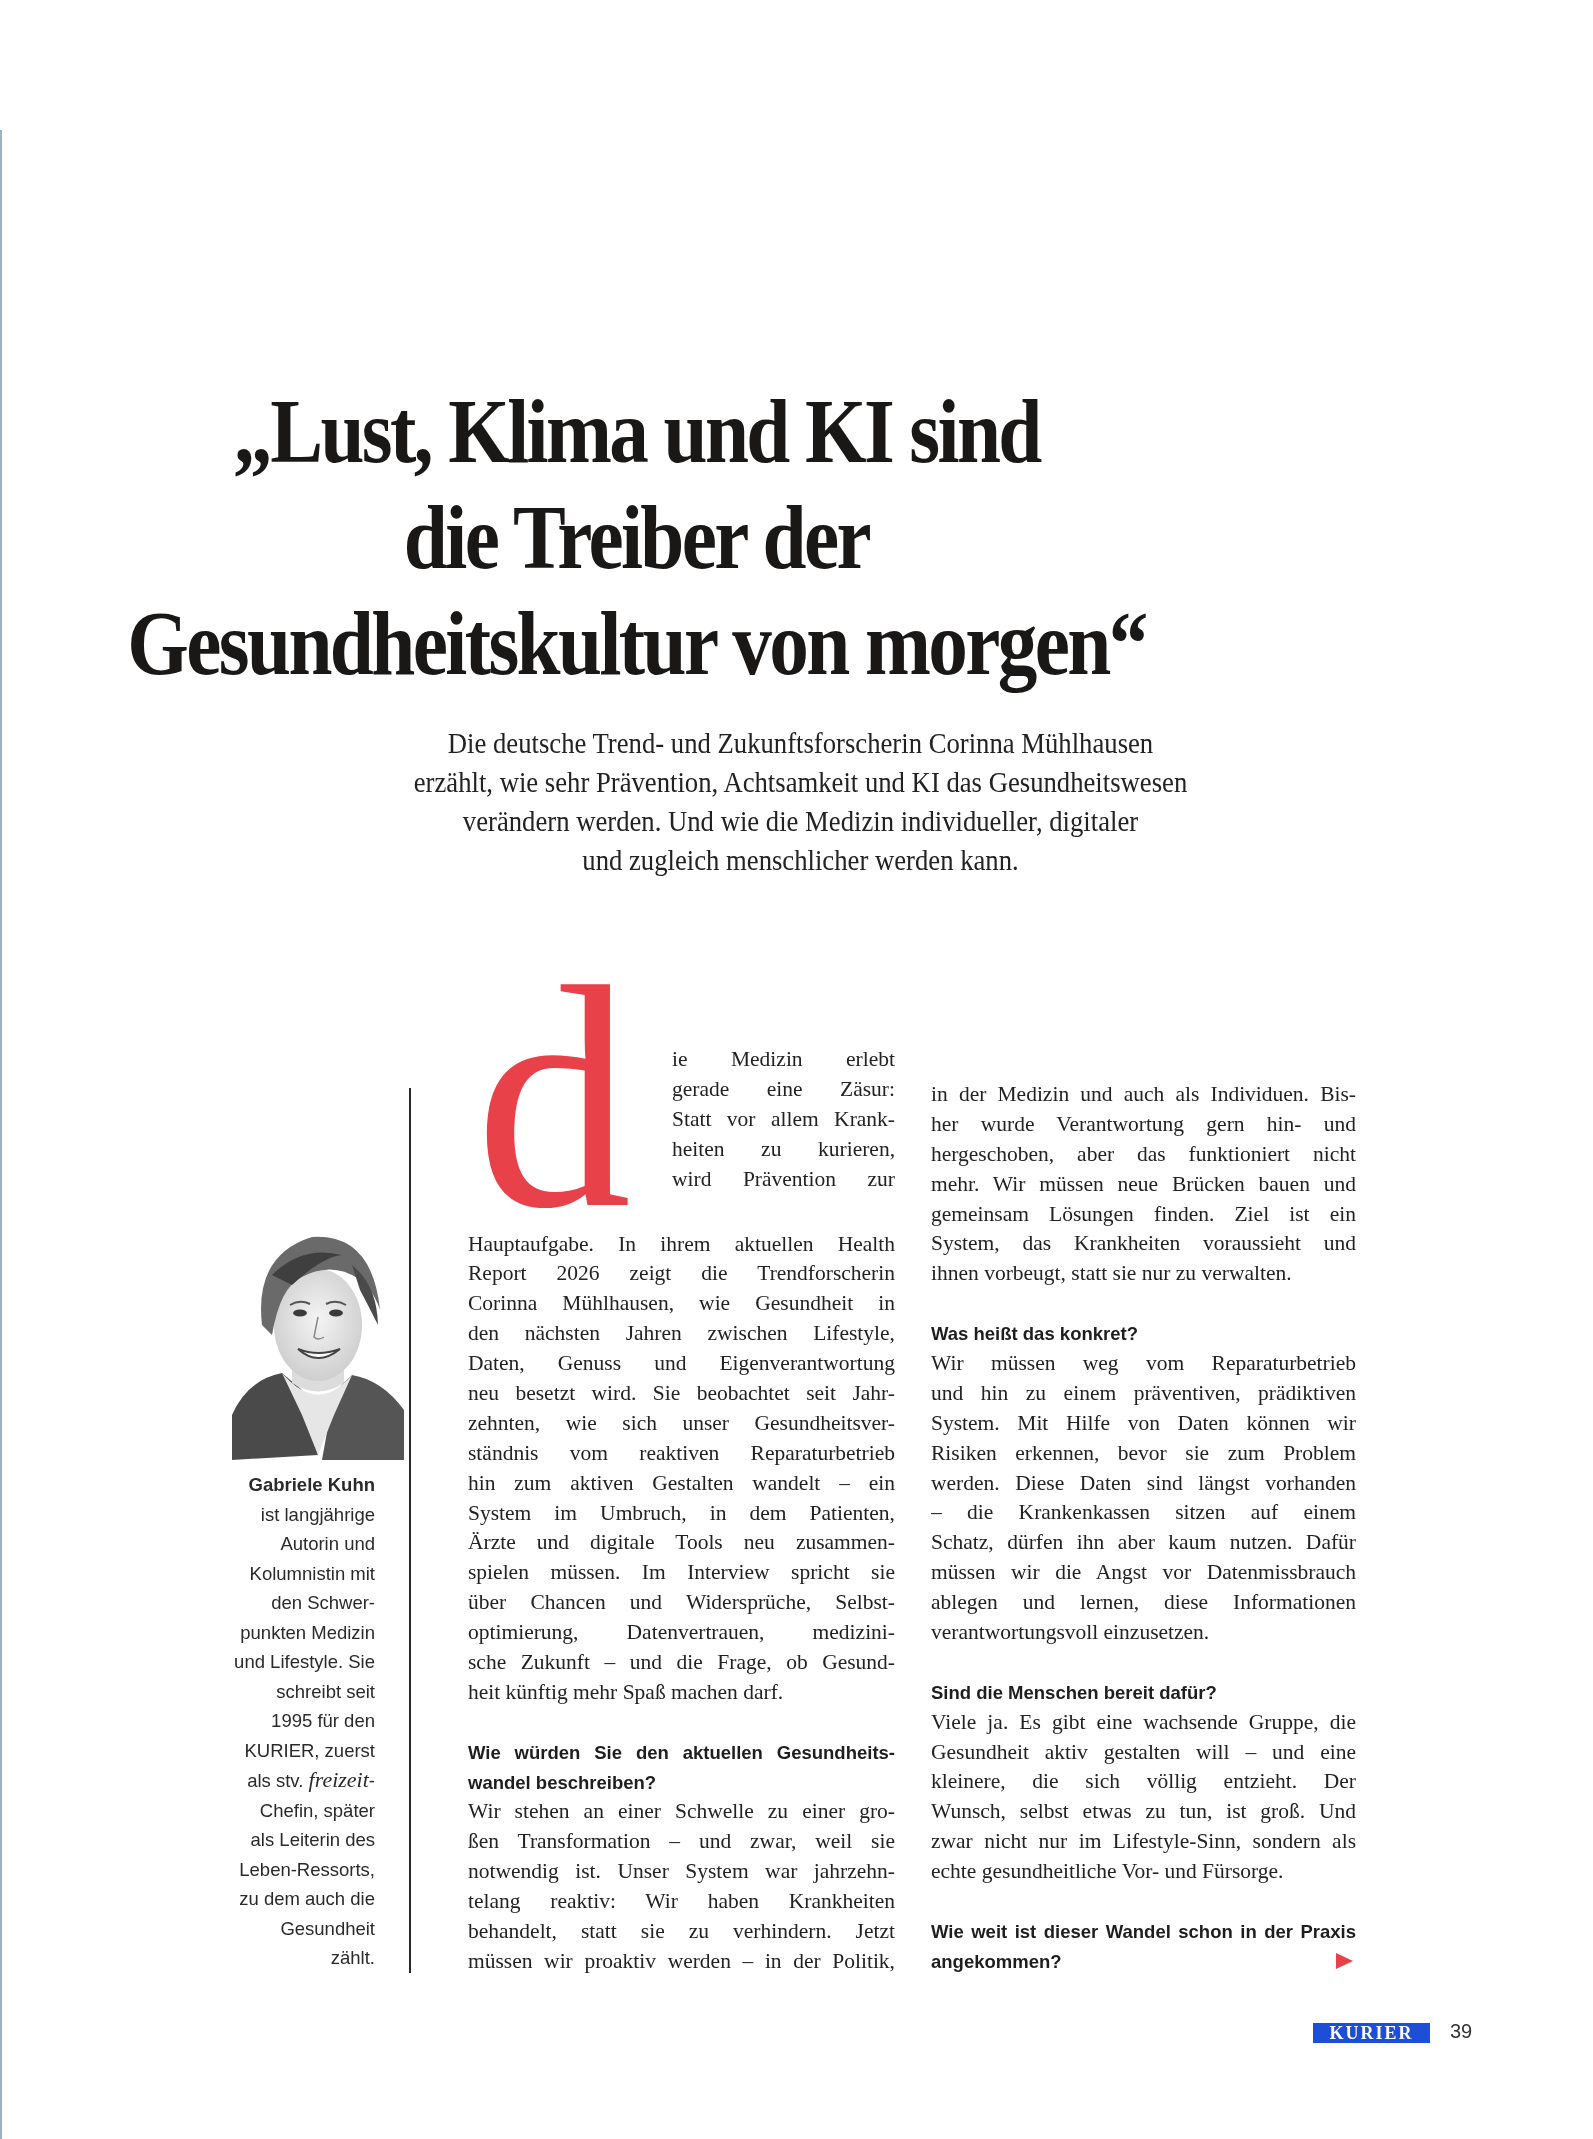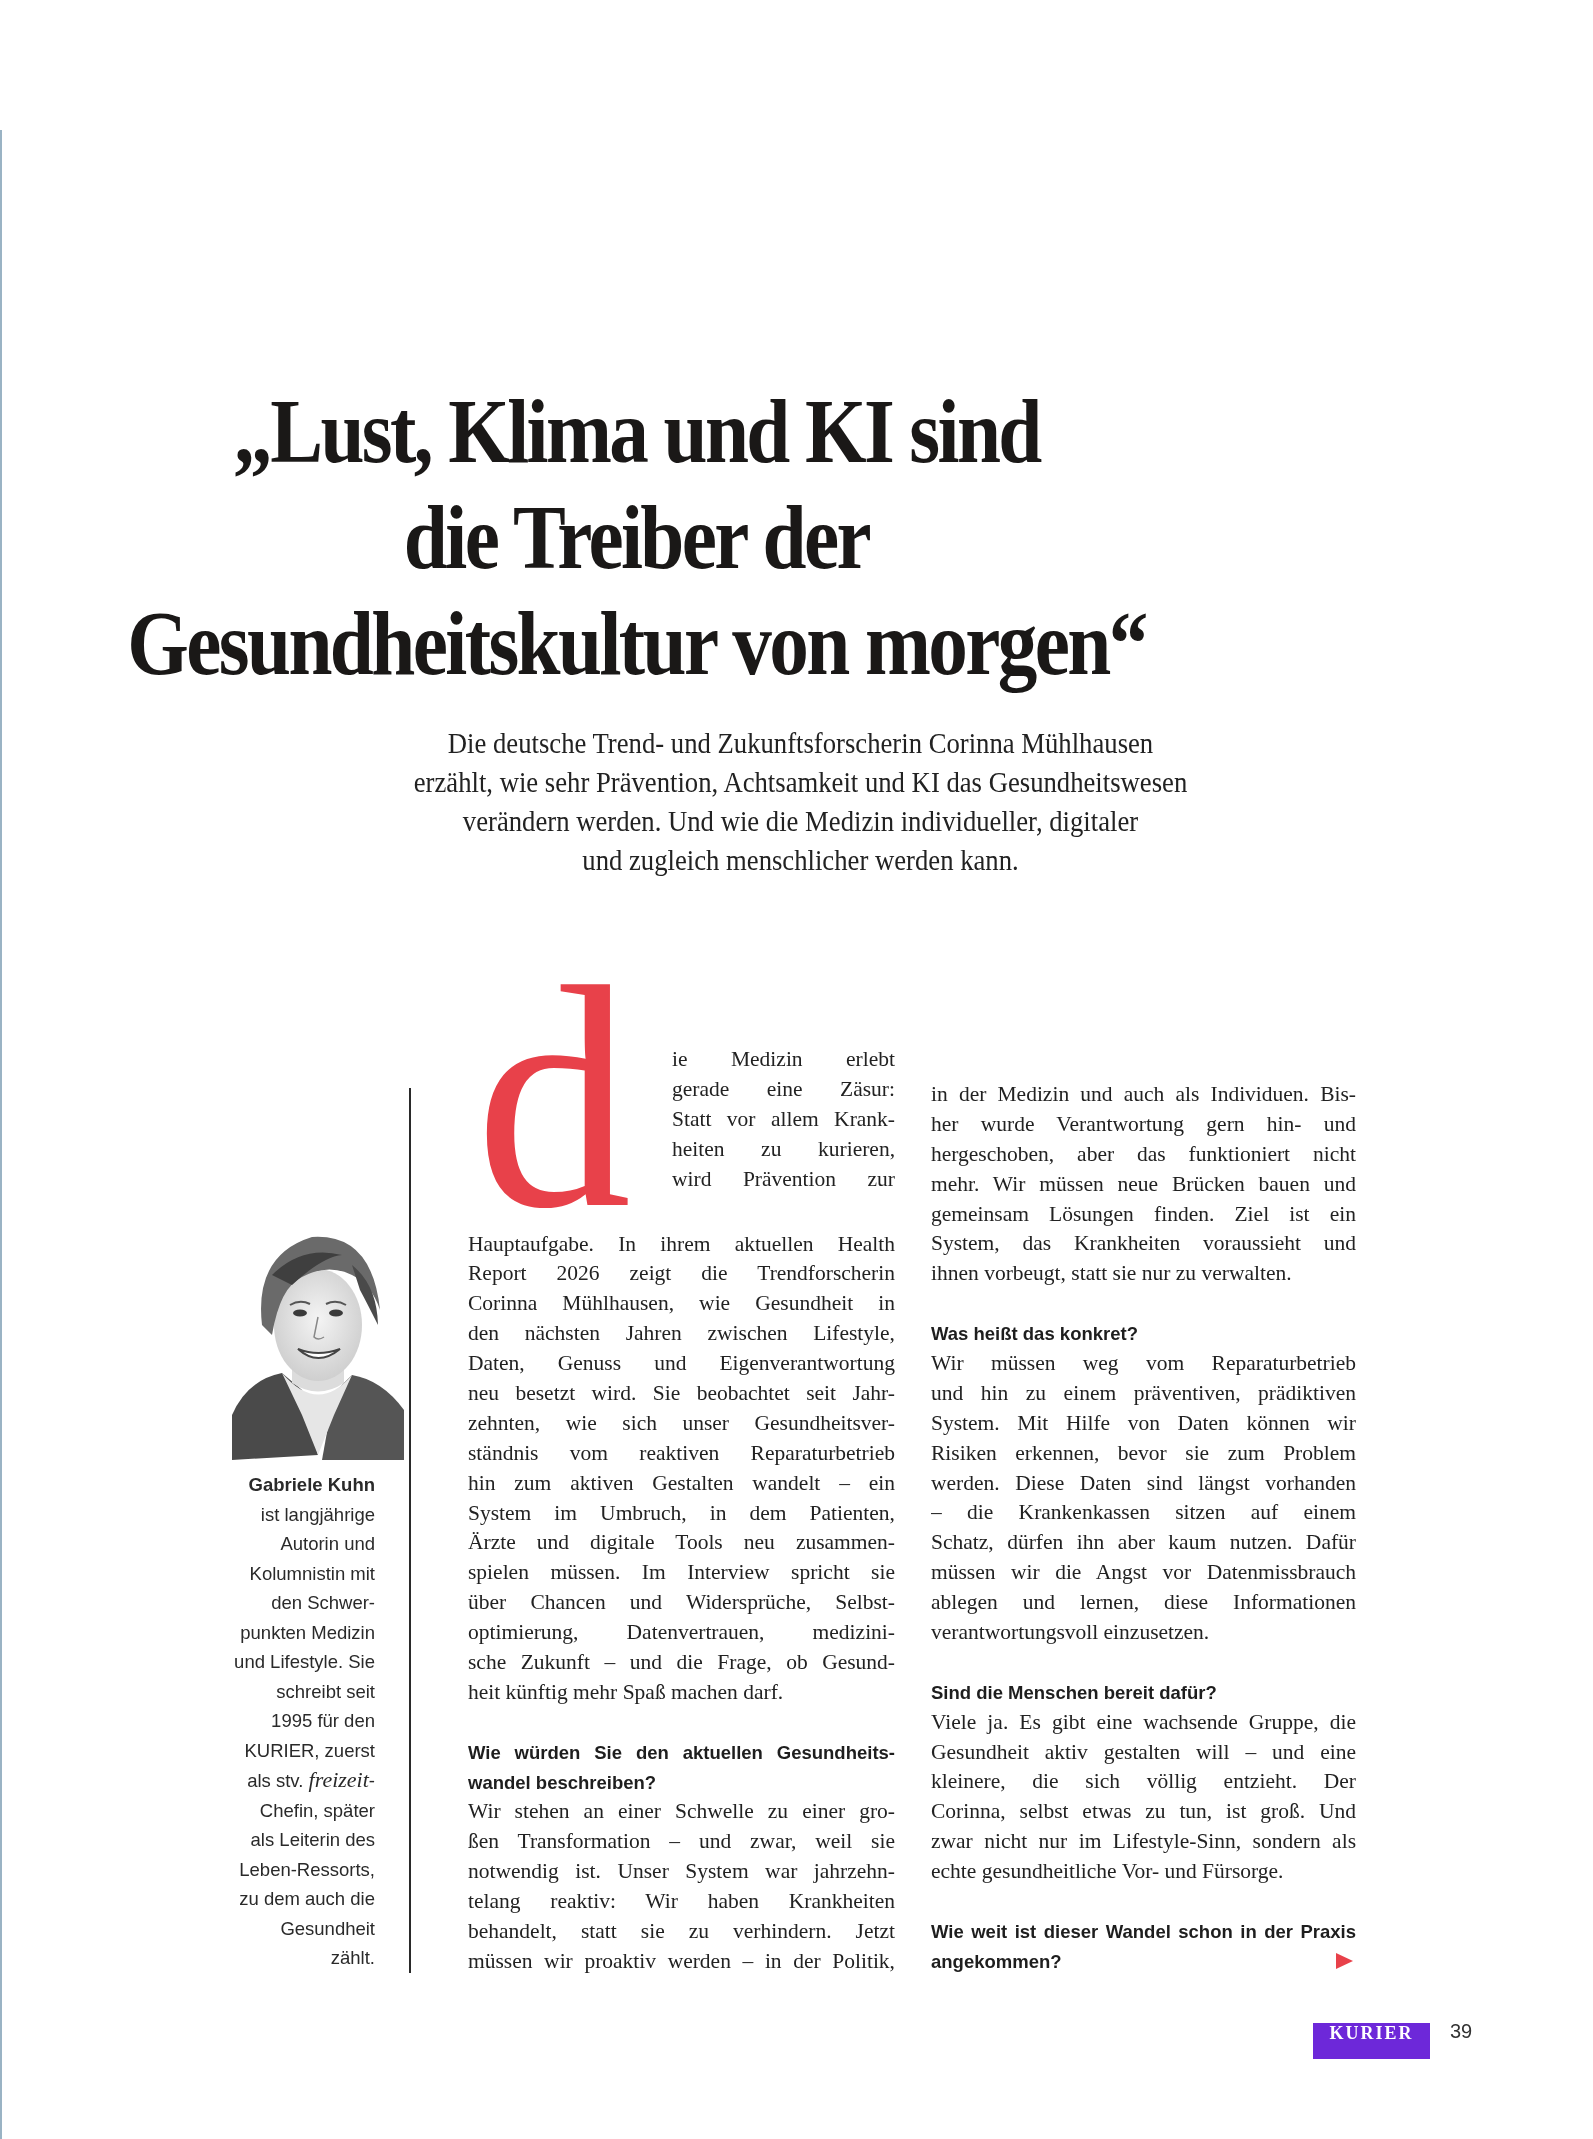--- a/index.html
+++ b/index.html
@@ -23,21 +23,21 @@
              font-size:318px; line-height:300px; color:#e8414a; transform:scaleX(0.98); }
   .col { position:absolute; font-family:"Liberation Serif", serif; font-size:21.5px; color:#222; }
   .col .ln { display:block; height:29.9px; line-height:29.9px; white-space:nowrap; overflow:hidden; }
   .col .ln.j { text-align:justify; text-align-last:justify; }
   .col .ln.l { text-align:left; }
   .col .q { font-family:"Liberation Sans", sans-serif; font-weight:bold; font-size:18.5px; color:#1e1e1e; }
   .col .gap { display:block; height:29.9px; }
   .arrow { position:absolute; left:1336px; top:1953px; width:0; height:0;
            border-top:8px solid transparent; border-bottom:8px solid transparent;
            border-left:17px solid #e8414a; }
-  .logo { position:absolute; left:1313px; top:2023px; width:117px; height:36px; background:#6d28d9;
+  .logo { position:absolute; left:1313px; top:2023px; width:117px; height:20px; background:#1d4ed8;
           color:#fff; font-family:"Liberation Serif", serif; font-weight:bold; font-size:18px;
           line-height:20px; text-align:center; letter-spacing:2px; }
   .pagenum { position:absolute; left:1450px; top:2020px; font-family:"Liberation Sans", sans-serif;
              font-size:20px; color:#333; }
 </style>
 </head>
 <body>
 
 <div class="edge"></div>
 
@@ -162,21 +162,21 @@
   <span class="ln j">– die Krankenkassen sitzen auf einem</span>
   <span class="ln j">Schatz, dürfen ihn aber kaum nutzen. Dafür</span>
   <span class="ln j">müssen wir die Angst vor Datenmissbrauch</span>
   <span class="ln j">ablegen und lernen, diese Informationen</span>
   <span class="ln l">verantwortungsvoll einzusetzen.</span>
   <span class="gap"></span>
   <span class="ln l q">Sind die Menschen bereit dafür?</span>
   <span class="ln j">Viele ja. Es gibt eine wachsende Gruppe, die</span>
   <span class="ln j">Gesundheit aktiv gestalten will – und eine</span>
   <span class="ln j">kleinere, die sich völlig entzieht. Der</span>
-  <span class="ln j">Corinna, selbst etwas zu tun, ist groß. Und</span>
+  <span class="ln j">Wunsch, selbst etwas zu tun, ist groß. Und</span>
   <span class="ln j">zwar nicht nur im Lifestyle-Sinn, sondern als</span>
   <span class="ln l">echte gesundheitliche Vor- und Fürsorge.</span>
   <span class="gap"></span>
   <span class="ln j q">Wie weit ist dieser Wandel schon in der Praxis</span>
   <span class="ln l q">angekommen?</span>
 </div>
 
 <div class="arrow"></div>
 
 <div class="logo">KURIER</div>

